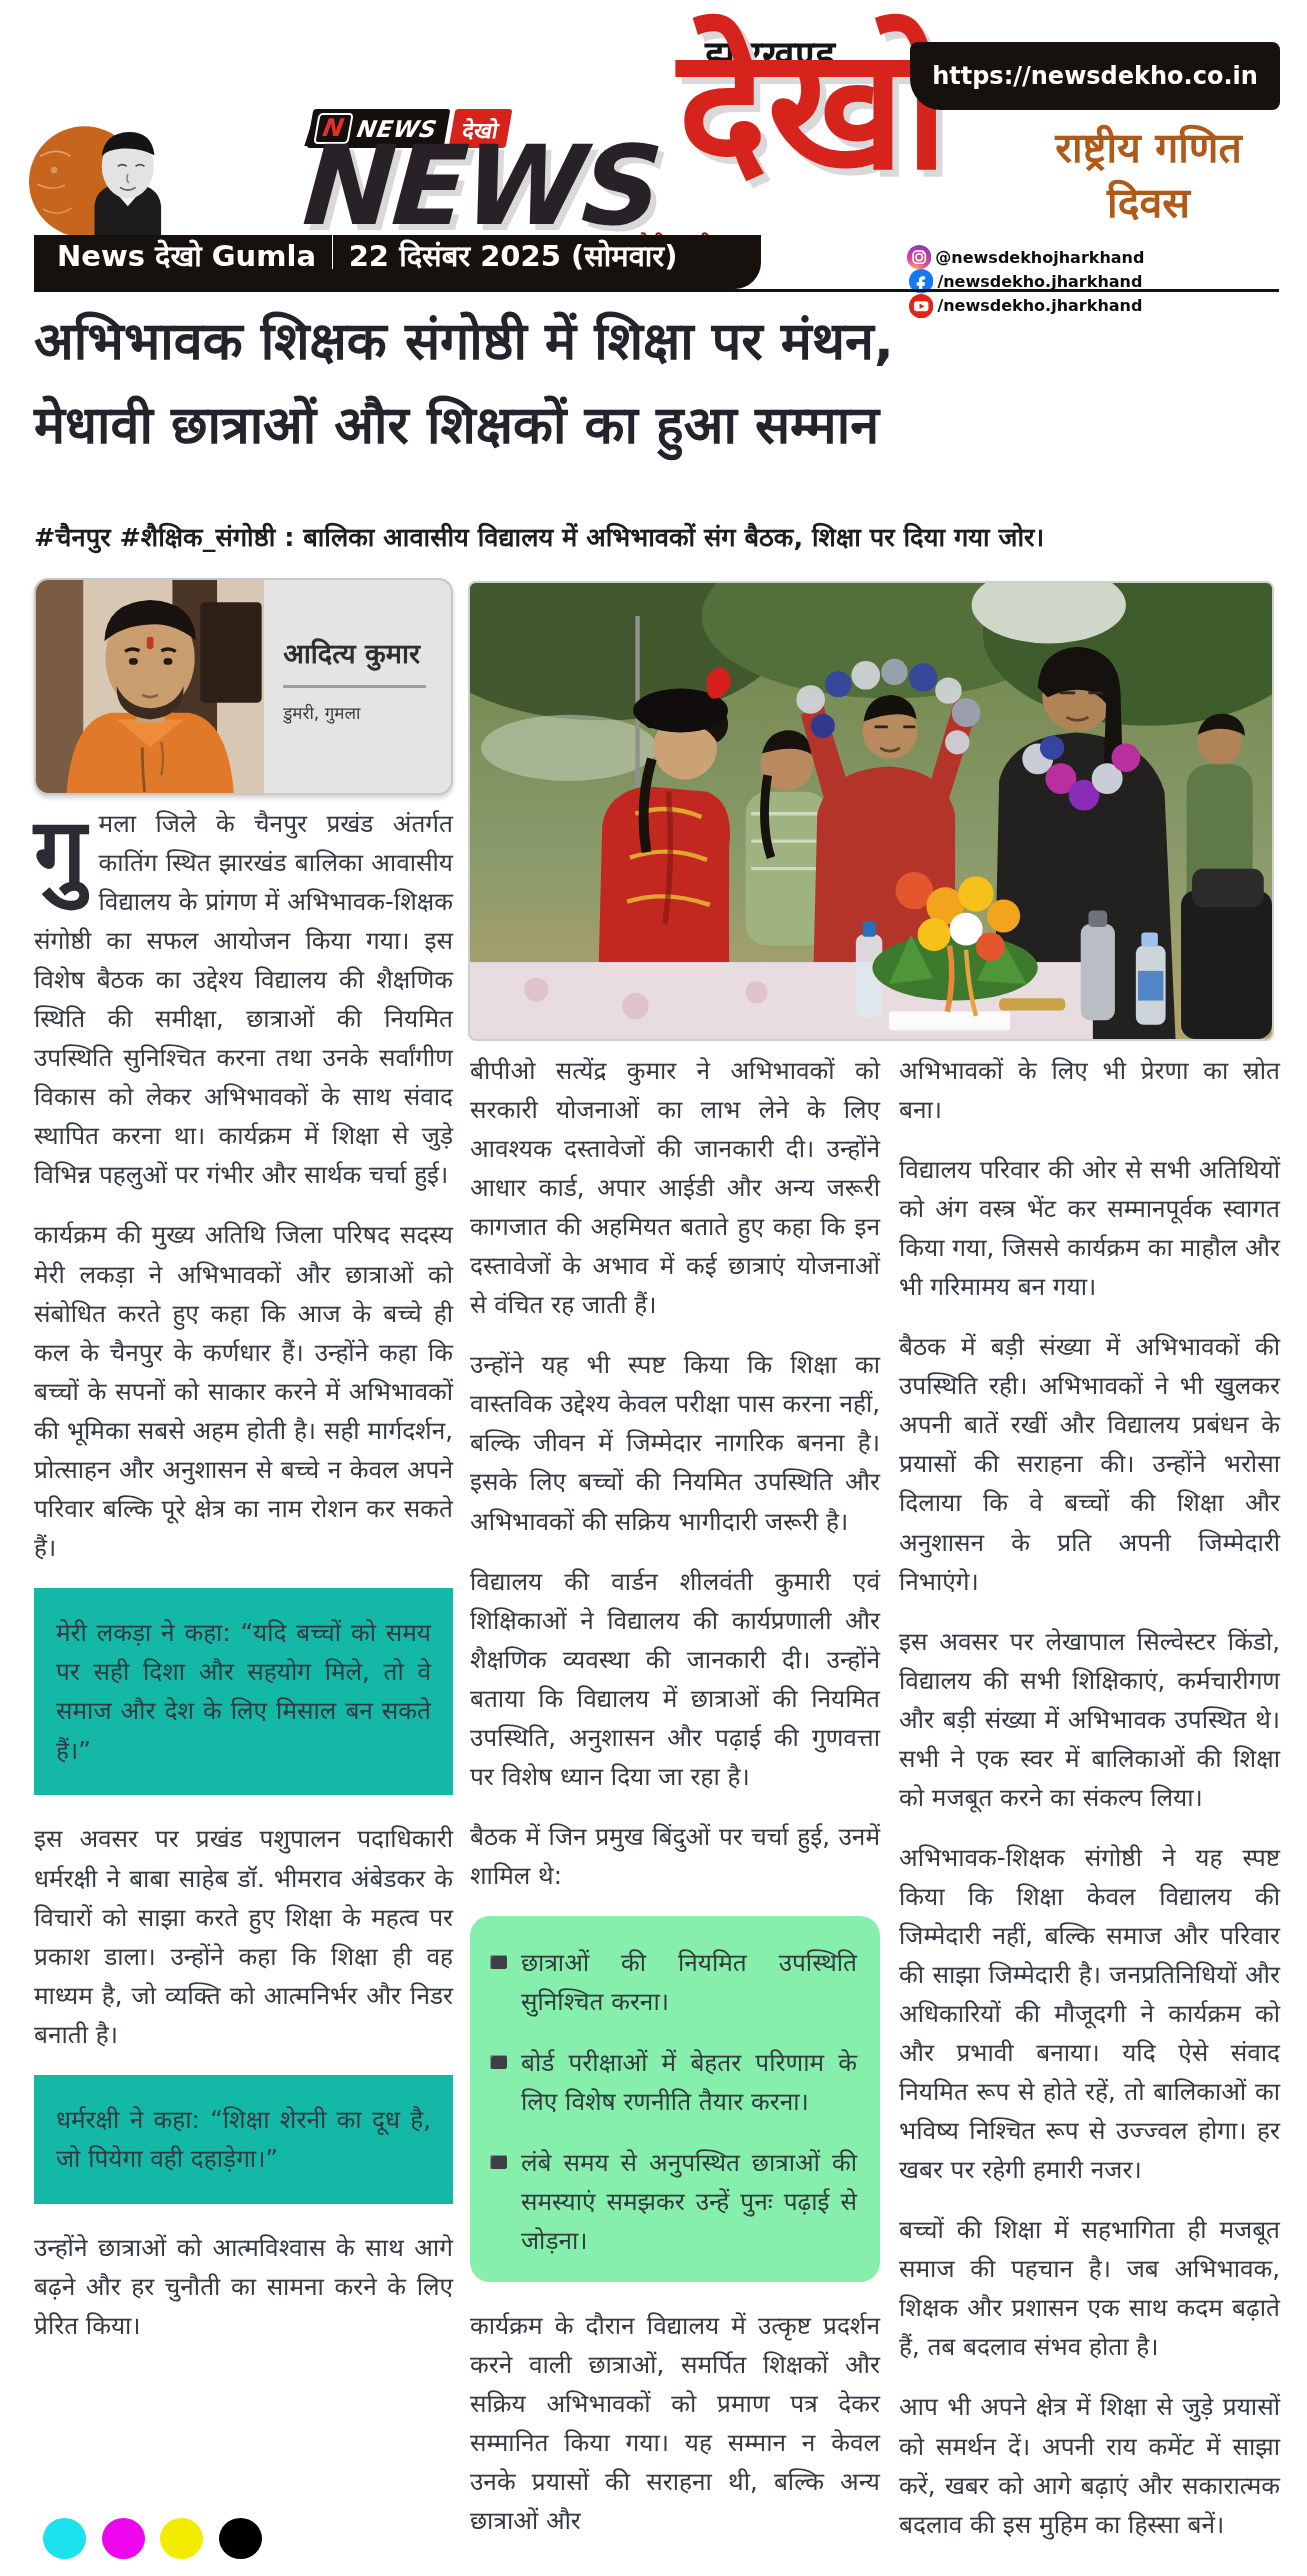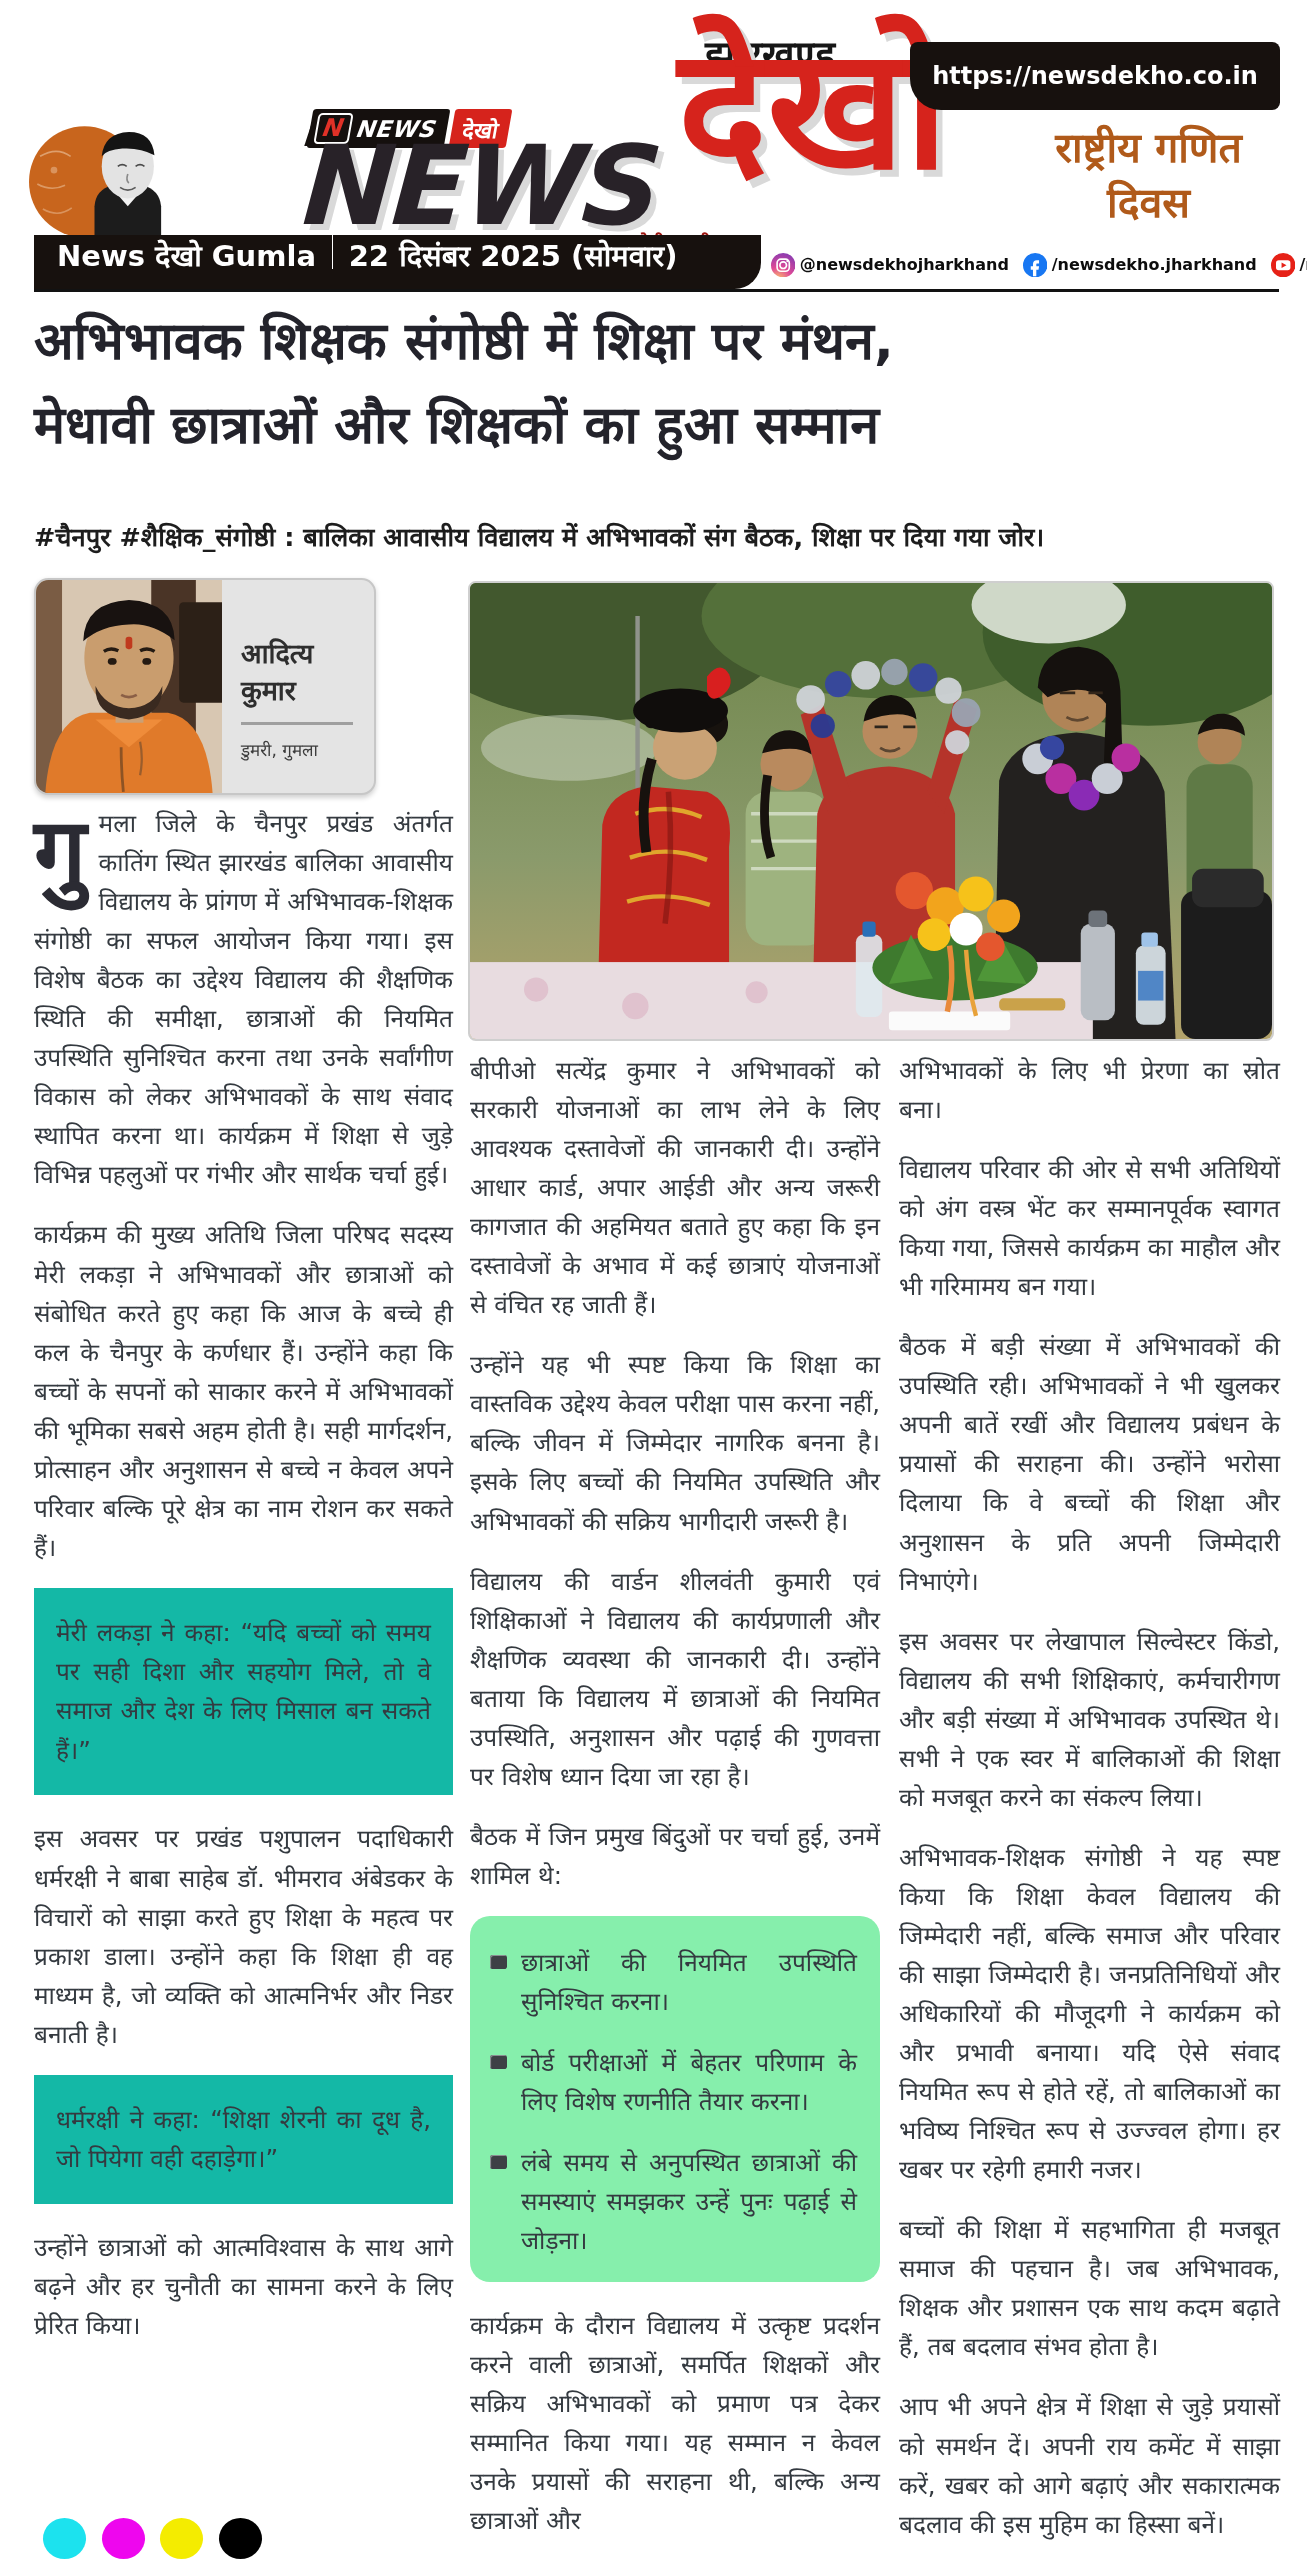--- a/index.html
+++ b/index.html
@@ -36,35 +36,35 @@
       font-size:24px; font-weight:bold; }
   .event-badge { left:1017px; top:121px; width:263px; text-align:center; color:#b05a1a;
       font-family:"DejaVu Serif", serif; font-weight:bold; line-height:1.35; font-size:41px; }
 
   .date-bar { left:34px; top:235px; width:727px; height:54px; background:#17110e; color:#fff;
       border-radius:0 0 26.6px 0; display:flex; align-items:flex-start; gap:15.5px; padding-left:23px;
       font-size:29px; font-weight:bold; }
   .date-bar .vline { width:1.7px; height:34px; background:#ffffff; }
 
   .social-row { left:771px; top:245px; width:509px; height:40px; display:flex; align-items:center;
-      gap:14px; }
+      gap:0;flex-direction:column; }
   .social-item { display:flex; align-items:center; gap:4.4px; }
   .social-item svg { width:24.4px; height:24.4px; display:block; }
   .social-handle { font-size:16px; font-weight:bold; color:#0d0d0d; white-space:nowrap; }
 
   .header-divider { left:34px; top:289px; width:1245px; height:2.8px; background:#121212; }
 
   
   .headline { left:34px; top:299px; width:1245px; color:#23232b; font-weight:800;
       font-size:52px; line-height:1.62; }
   .headline span { display:block; }
   .subheadline { left:34px; top:519px; width:1245px; font-size:25.5px; font-weight:700; color:#1d1d1d; }
 
   
-  .author-card { left:34px; top:578px; width:342px; height:217px; border:2.8px solid #c7c7c7;
+  .author-card { left:34px; top:578px; width:419px; height:217px; border:2.8px solid #c7c7c7;
       border-radius:14.4px; overflow:hidden; display:flex; background:#e4e4e4;
       box-shadow:0 2.2px 5.5px rgba(0,0,0,.18); }
   .author-photo { width:55%; height:100%; }
   .author-photo svg { width:100%; height:100%; display:block; }
   .author-info { width:45%; padding:54px 5.5px 0 19px; }
   .author-name { font-size:27px; font-weight:bold; color:#2e2e2e; }
   .author-divider { width:88%; height:2.2px; background:#9f9f9f; margin:14.4px 0 13.3px 0; }
   .author-location { font-size:17px; color:#3c3c3c; }
 
   

